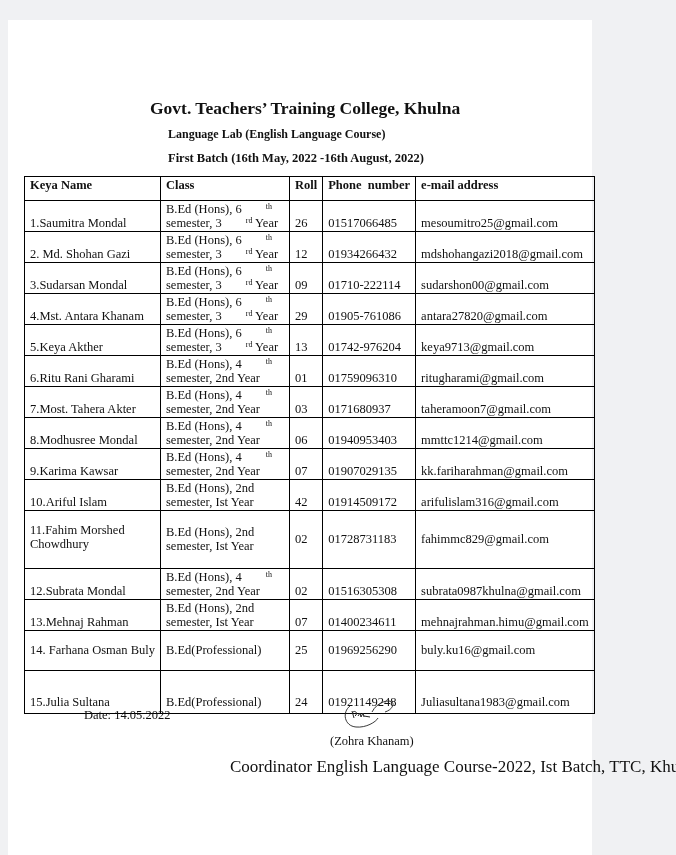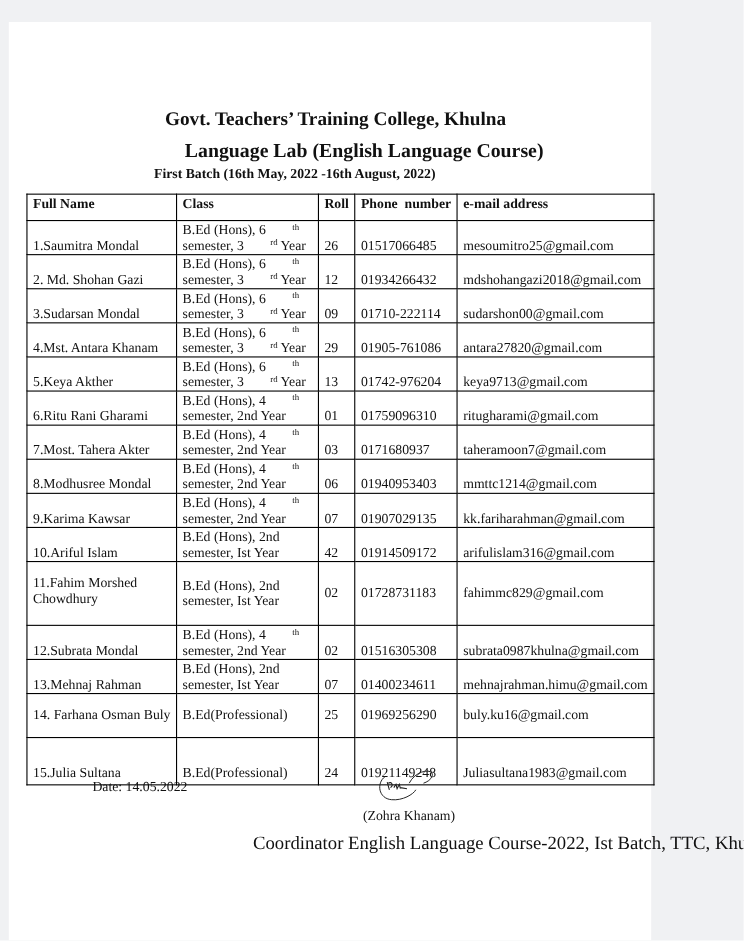--- a/index.html
+++ b/index.html
@@ -16,24 +16,24 @@
     left: 8px; top: 20px;
     width: 584px; height: 835px;
     background: #ffffff;
   }
   .title {
     position: absolute; left: 142px; top: 78px;
     font-size: 17.5px; font-weight: bold; white-space: nowrap;
   }
   .subtitle {
     position: absolute; left: 160px; top: 107px;
-    font-size: 18px; font-weight: bold; white-space: nowrap;
+    font-size: 12px; font-weight: bold; white-space: nowrap;
   }
   .batch {
-    position: absolute; left: 132px; top: 131px;
+    position: absolute; left: 160px; top: 131px;
     font-size: 12.5px; font-weight: bold; white-space: nowrap;
   }
   table.roster {
     position: absolute; left: 16px; top: 156px;
     border-collapse: collapse;
     font-size: 12.5px;
     table-layout: fixed;
   }
   table.roster th, table.roster td {
     border: 1px solid #000;
@@ -88,21 +88,21 @@
   <table class="roster">
     <colgroup>
       <col style="width:144px">
       <col style="width:137px">
       <col style="width:53px">
       <col style="width:99px">
       <col style="width:191px">
     </colgroup>
     <thead>
       <tr>
-        <th class="c-name">Full Name</th>
+        <th class="c-name">Keya Name</th>
         <th class="c-class">Class</th>
         <th>Roll</th>
         <th style="white-space:pre">Phone  number</th>
         <th class="c-email">e-mail address</th>
       </tr>
     </thead>
     <tbody id="roster-body">
         <tr>
           <td class="name">1.Saumitra Mondal</td>
           <td class="mid"><span>B.Ed (Hons), 6</span><sup>th</sup><br><span>semester, 3</span><sup>rd</sup><span> Year</span></td>

